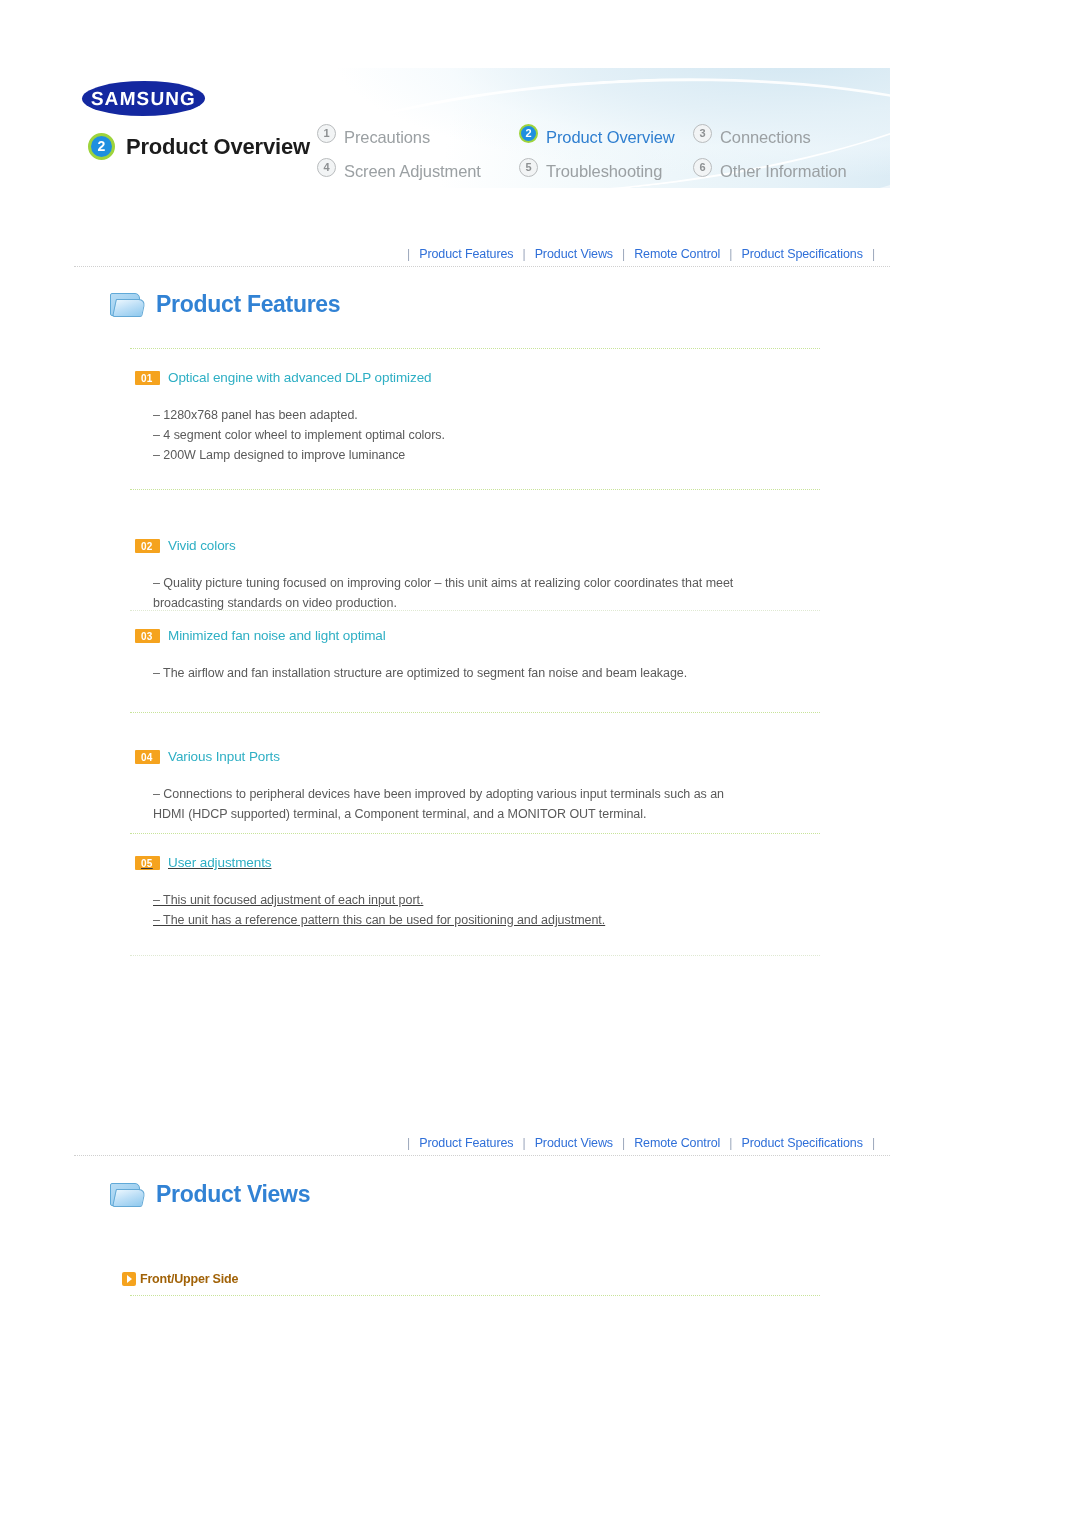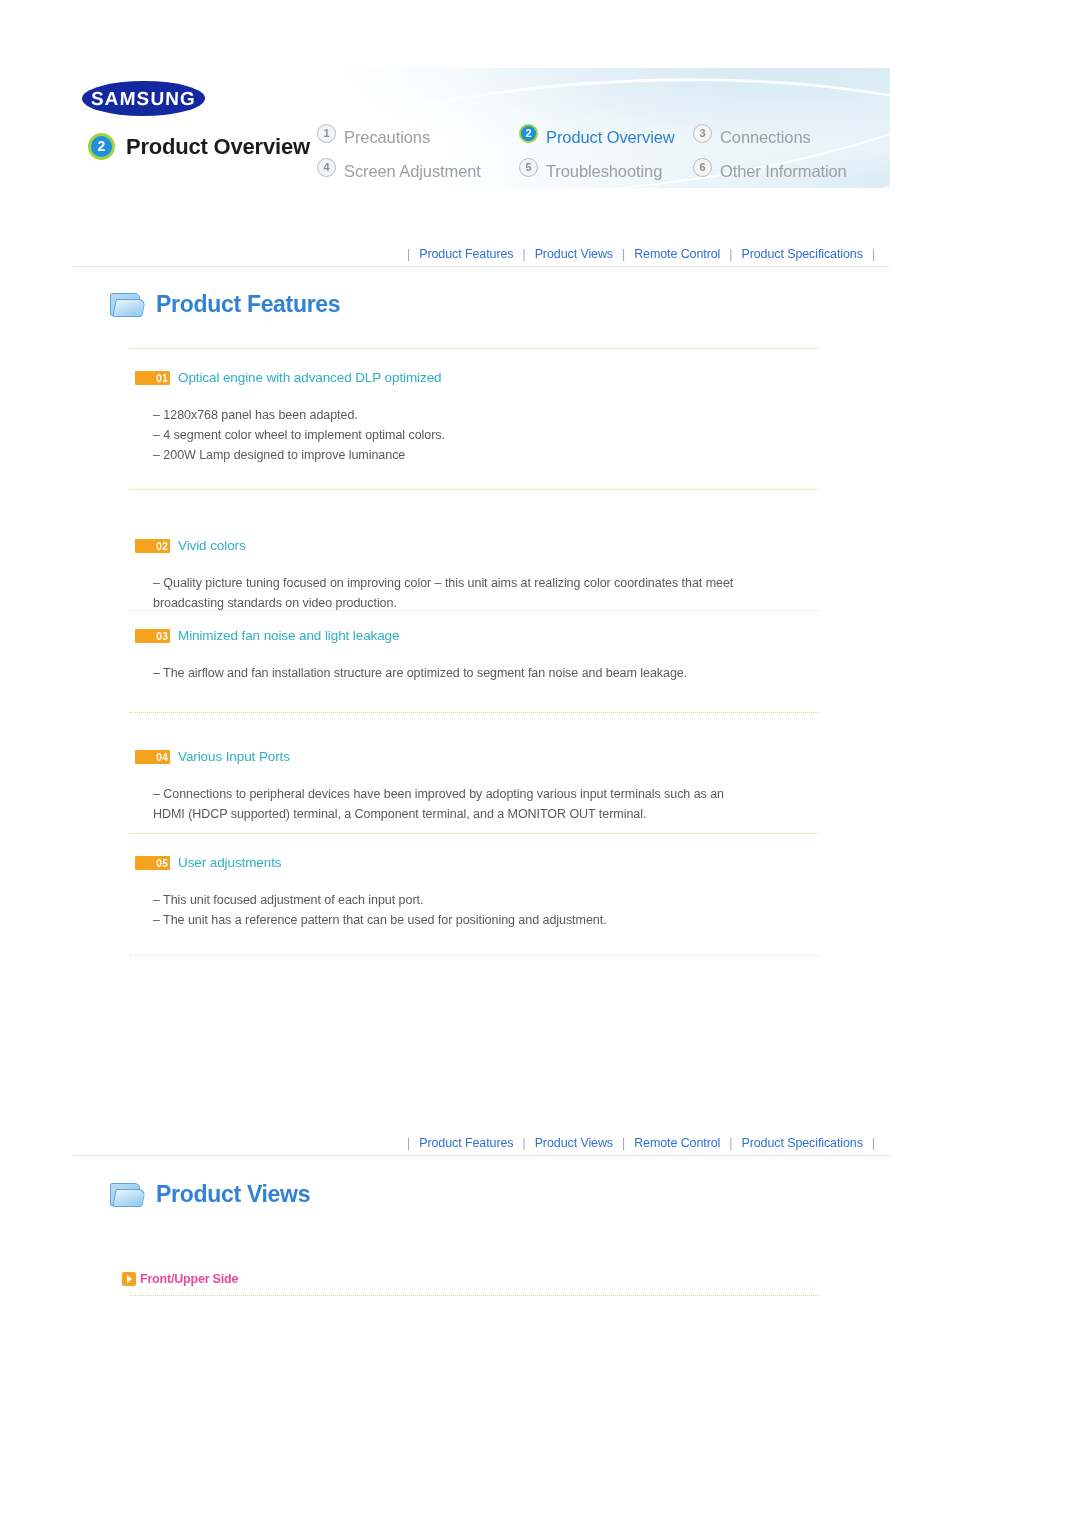--- a/index.html
+++ b/index.html
@@ -237,28 +237,28 @@
   .feature-head {
     display: flex;
     align-items: center;
     gap: 8px;
     margin-bottom: 0;
   }
   .num-badge {
     display: inline-block;
     min-width: 17px;
     height: 13px;
-    padding: 1px 2px 0 16px;
+    padding: 1px 2px 0 6px;
     box-sizing: content-box;
     background: #f5a31e;
     color: #ffffff;
     font-size: 10px;
     font-weight: bold;
     line-height: 13px;
-    text-align: right;
+    text-align: left;
     border-radius: 1px;
     letter-spacing: 0.3px;
   }
   .feature-title {
     font-size: 13.5px;
     color: #2eafc4;
     letter-spacing: -0.1px;
   }
   .feature-body {
     margin-top: 20px;
@@ -290,21 +290,21 @@
     position: absolute;
     left: 4.5px; top: 3px;
     width: 0; height: 0;
     border-left: 5px solid #ffffff;
     border-top: 4px solid transparent;
     border-bottom: 4px solid transparent;
   }
   .subhead-text {
     font-size: 12.5px;
     font-weight: bold;
-    color: #ec4899;
+    color: #a16207;
     letter-spacing: -0.2px;
   }
 </style>
 </head>
 <body>
 
 <div class="page">
 
   <div class="banner">
     <div class="swoosh swoosh1"></div>
@@ -392,49 +392,49 @@
     <div class="feature-body" style="width:600px;">
       <div class="wrapline">– Quality picture tuning focused on improving color – this unit aims at realizing color coordinates that meet broadcasting standards on video production.</div>
     </div>
   </div>
 
   <div class="rule-greenlite" style="top:610px;"></div>
 
   <div class="feature" style="top:628px;">
     <div class="feature-head">
       <span class="num-badge">03</span>
-      <span class="feature-title">Minimized fan noise and light leakage</span>
+      <span class="feature-title">Minimized fan noise and light optimal</span>
     </div>
     <div class="feature-body">
       <div class="line">– The airflow and fan installation structure are optimized to segment fan noise and beam leakage.</div>
     </div>
   </div>
 
   <div class="rule-green" style="top:712px;"></div>
 
   <div class="feature" style="top:734px;margin-top:15px;">
     <div class="feature-head">
       <span class="num-badge">04</span>
       <span class="feature-title">Various Input Ports</span>
     </div>
     <div class="feature-body" style="width:600px;">
       <div class="wrapline">– Connections to peripheral devices have been improved by adopting various input terminals such as an HDMI (HDCP supported) terminal, a Component terminal, and a MONITOR OUT terminal.</div>
     </div>
   </div>
 
   <div class="rule-green" style="top:833px;"></div>
 
-  <div class="feature" style="top:855px;">
+  <div class="feature" style="top:855px;text-decoration:underline;">
     <div class="feature-head">
       <span class="num-badge">05</span>
       <span class="feature-title">User adjustments</span>
     </div>
     <div class="feature-body">
       <div class="line">– This unit focused adjustment of each input port.</div>
-      <div class="line">– The unit has a reference pattern that can be used for positioning and adjustment.</div>
+      <div class="line">– The unit has a reference pattern this can be used for positioning and adjustment.</div>
     </div>
   </div>
 
   <div class="rule-greenlite" style="top:955px;"></div>
 
   <div class="crumbbar" style="top:1130px;">
     <span class="sep">|</span>
     <span class="crumb">Product Features</span>
     <span class="sep">|</span>
     <span class="crumb">Product Views</span>

